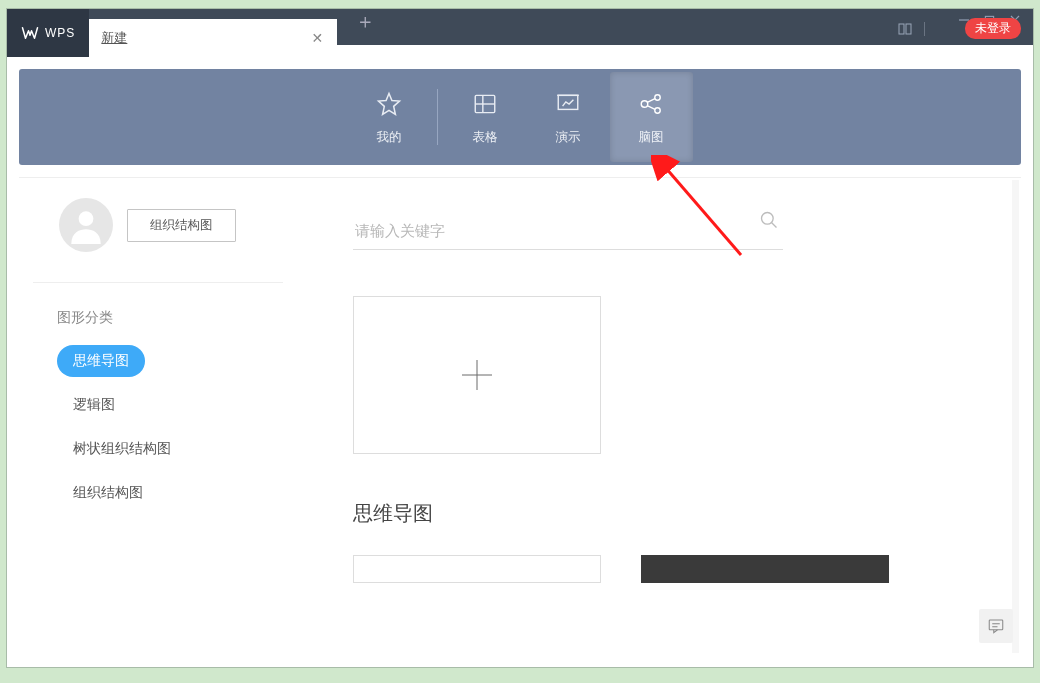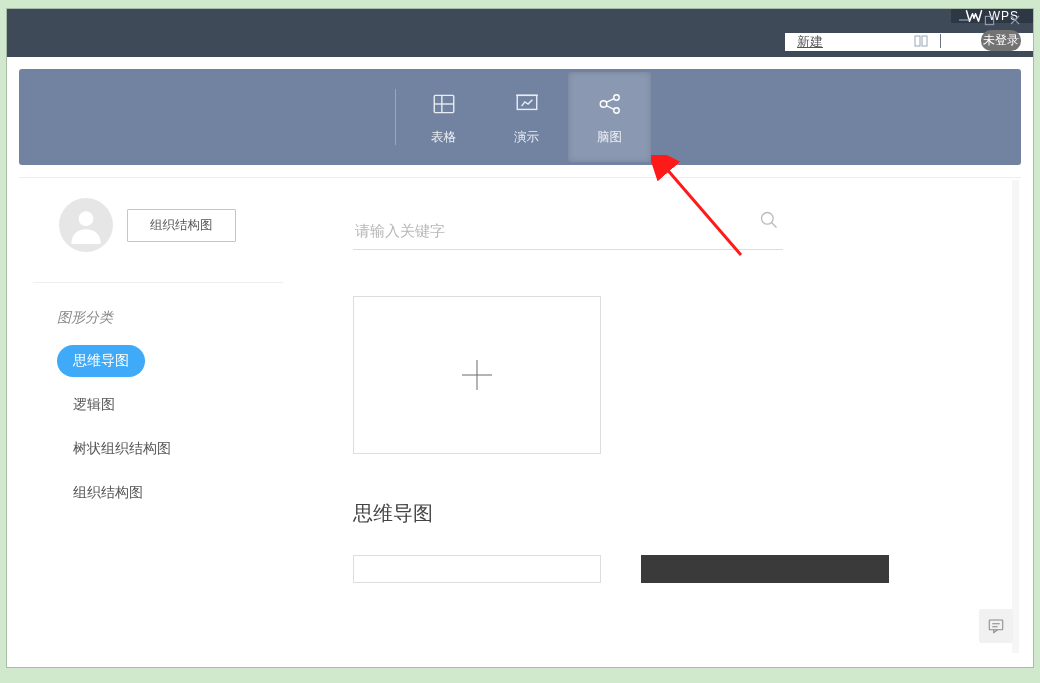--- a/index.html
+++ b/index.html
@@ -1,47 +1,47 @@
 <!DOCTYPE html>
 <html><head>
   <meta charset="utf-8">
   <style>
     * { margin: 0; padding: 0; box-sizing: border-box; font-family: "Microsoft YaHei", Arial, sans-serif; }
     body { background: #d0e8cc; display: flex; justify-content: center; align-items: flex-start; padding: 0; }
     .app-window { width: 1028px; height: 660px; background: #fff; position: relative; border: 1px solid #a8bca8; overflow: hidden; margin: 8px 6px; }
     
-    .title-bar { height: 48px; background: #3f4a58; display: flex; align-items: flex-end; position: relative; flex-direction: column; }
+    .title-bar { height: 36px; background: #3f4a58; display: flex; align-items: flex-start; position: relative; }
     .wps-tab { background: #2e3744; height: 48px; display: flex; align-items: center; padding: 0 14px; gap: 6px; }
     .wps-logo-svg { width: 18px; height: 14px; }
     .wps-label { color: #fff; font-size: 12px; letter-spacing: 1px; }
     .active-tab { background: #fff; height: 38px; width: 248px; margin-top: 10px; margin-left: 0; display: flex; align-items: center; padding: 0 12px; position: relative; }
     .active-tab-label { color: #555; font-size: 13px; text-decoration: underline; }
     .active-tab-close { position: absolute; right: 12px; color: #888; font-size: 14px; width: 16px; height: 16px; display:flex; align-items:center; justify-content:center; cursor: pointer; }
     .new-tab-btn { margin-left: 16px; color: #aab; font-size: 20px; font-weight: 300; cursor: pointer; width: 24px; height:24px; display:flex; align-items:center; justify-content:center;}
     .win-controls { position: absolute; right: 0; top: 0; display: flex; align-items: center; height: 20px; gap: 14px; padding: 2px 12px 0 0;}
     .win-dash, .win-box, .win-x { color: #93a0b4; cursor: pointer; display:flex; align-items:center; justify-content:center;}
     .title-right { position: absolute; right: 0; bottom: 6px; display: flex; align-items: center; gap: 12px; padding-right: 12px;}
     .title-right-icon { width:14px; height:14px; cursor:pointer;}
     .title-divider { width:1px; height:14px; background:#6a7482;}
-    .login-pill { background: #737373; color: #fff; font-size: 12px; padding: 2px 2px; border-radius: 10px; cursor:pointer;margin-left:28px;}
+    .login-pill { background: #ef4444; color: #fff; font-size: 12px; padding: 2px 10px; border-radius: 10px; cursor:pointer;margin-left:28px;}
     
     .content-area { position: absolute; top: 48px; left:0; right:0; bottom:0; background:#fff; padding: 12px;}
     .cat-bar { height: 96px; background: #7283a1; border-radius: 3px; display: flex; align-items: center; justify-content: center; gap: 0; position: relative;}
     .cat-item { width: 83px; height: 90px; display: flex; flex-direction: column; align-items: center; justify-content: center; gap: 10px; cursor: pointer; color: #fff; border-radius: 3px;}
     .cat-item.active { background: #8a98b2; box-shadow: inset 0 0 6px rgba(0,0,0,0.15); }
     .cat-item-icon { width: 30px; height: 30px; display:flex; align-items:center; justify-content:center;}
     .cat-item-label { font-size: 12.5px; color: #eef1f6;}
     .cat-divider { width:1px; height: 56px; background: #97a6c1; margin: 0 6px;}
     
     .main-split { display: flex; margin-top: 12px; height: calc(100% - 108px);}
     .sidebar { width: 284px; border-top: 1px solid #eee; padding: 20px 0 0 0;}
     .user-row { display: flex; align-items: center; gap: 14px; padding: 0 0 30px 26px; border-bottom: 1px solid #eee; margin: 0 20px 26px 14px;}
     .avatar { width: 54px; height: 54px; border-radius: 50%; background: #e6e6e6; display:flex; align-items:center; justify-content:center;}
     .login-now-btn { border: 1px solid #c5c5c5; background:#fff; padding: 7px 22px; font-size: 12.5px; color:#555; cursor:pointer; border-radius:1px;}
-    .cat-header { color: #888; font-size: 14px; padding: 0 0 18px 38px; font-style: italic;}
+    .cat-header { color: #888; font-size: 14px; padding: 0 0 18px 38px;}
     .cat-list { display:flex; flex-direction:column; gap: 12px; padding-left: 38px;}
     .cat-list-item { font-size: 14px; color: #555; padding: 7px 16px; border-radius: 16px; cursor:pointer; width: fit-content;}
     .cat-list-item.selected { background: #3eaaf8; color:#fff;}
     
     .rightcol { flex:1; border-top:1px solid #eee; padding: 30px 0 0 50px; position: relative; overflow: hidden;}
     .search-wrap { width: 430px; position: relative; margin-bottom: 46px;}
     .search-input { width: 100%; border: none; border-bottom: 1px solid #ddd; padding: 6px 30px 10px 2px; font-size: 15px; outline: none; color:#555;margin-top:8px;}
     .search-input::placeholder { color:#b7b7b7;}
     .search-icon { position:absolute; right:4px; top:2px;  cursor:pointer;}
     .section-title { font-size: 20px; color:#444; margin-bottom: 28px;}
@@ -101,20 +101,28 @@
           </svg>
       </span>
       <div class="title-divider"></div>
       <div class="login-pill">未登录</div>
     </div>
   </div>
 
   <div class="content-area">
 
     <div class="cat-bar">
+      <div class="cat-item">
+        <span class="cat-item-icon">
+          <svg width="28" height="28" viewBox="0 0 24 24">
+              <path d="M12 3 L14.5 9 L21 9.5 L16 14 L17.5 21 L12 17.5 L6.5 21 L8 14 L3 9.5 L9.5 9 Z" fill="none" stroke="#e8ecf3" stroke-width="1.3"></path>
+            </svg>
+        </span>
+        <span class="cat-item-label">我的</span>
+      </div>
       <div class="cat-divider"></div>
       <div class="cat-item">
         <span class="cat-item-icon">
           <svg width="26" height="26" viewBox="0 0 24 24">
               <rect x="3" y="4" width="18" height="16" rx="1" fill="none" stroke="#e8ecf3" stroke-width="1.3"></rect>
               <line x1="3" y1="12" x2="21" y2="12" stroke="#e8ecf3" stroke-width="1.3"></line>
               <line x1="10" y1="4" x2="10" y2="20" stroke="#e8ecf3" stroke-width="1.3"></line>
             </svg>
         </span>
         <span class="cat-item-label">表格</span>

